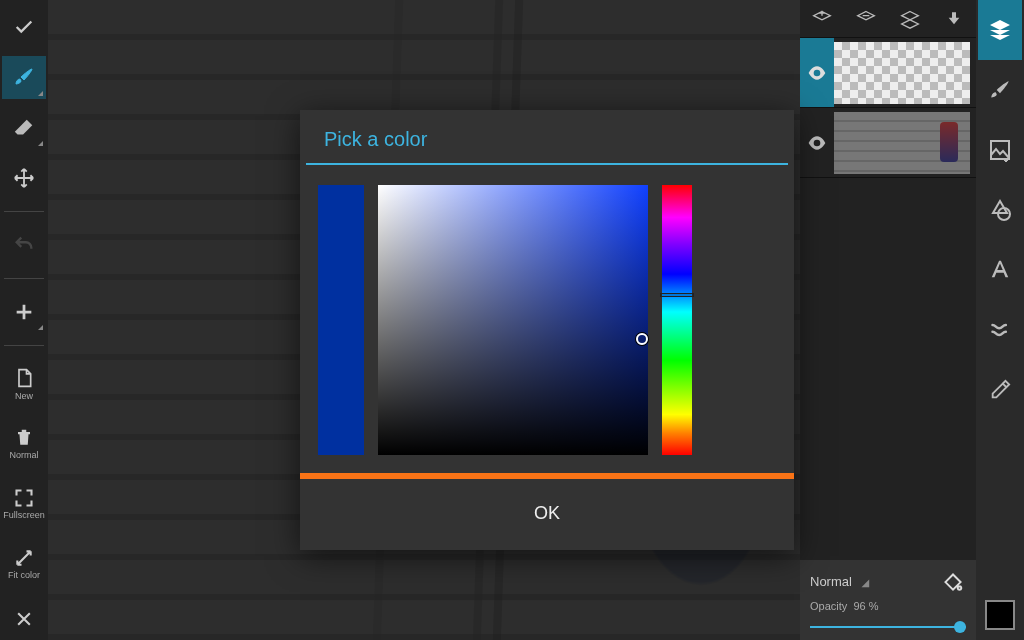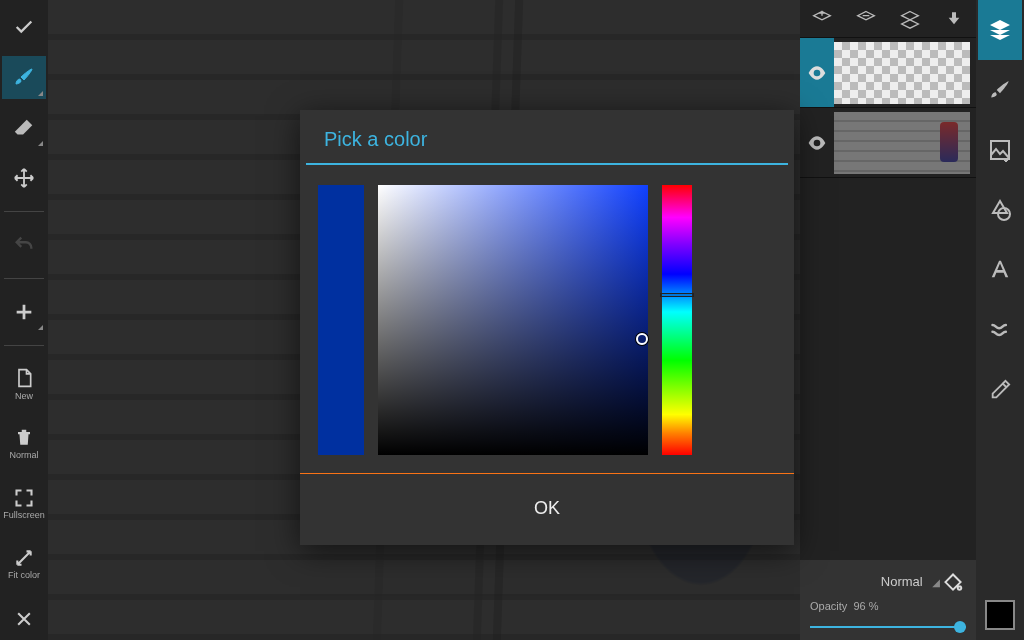--- a/index.html
+++ b/index.html
@@ -37,21 +37,21 @@
 .thumb.checker { background:
   linear-gradient(45deg,#bbb 25%,transparent 25%,transparent 75%,#bbb 75%),
   linear-gradient(45deg,#bbb 25%,#eee 25%,#eee 75%,#bbb 75%);
   background-size:16px 16px; background-position:0 0,8px 8px; }
 .thumb.photo { background:
   repeating-linear-gradient(180deg,#777 0 8px,#666 8px 10px);
   position:relative; }
 .thumb.photo::after{ content:""; position:absolute; right:12px; top:10px; width:18px; height:40px; background: linear-gradient(#7a2a2a,#2a2a5a); border-radius:4px; }
 .layers-scroll{ flex:1; overflow:hidden; position:relative;}
 .blend-box{ background:#333; padding:8px 10px 6px; color:#ccc; font-size:13px; position:relative;}
-.blend-box .bl-row1{ display:flex; align-items:center; justify-content:flex-end;}
+.blend-box .bl-row1{ display:flex; align-items:center; justify-content:space-between;}
 .blend-box .chev{ margin-left:6px; color:#888; font-size:10px;}
 .blend-box .bucket{ width:26px; height:26px; color:#ddd;}
 .opacity-row{ margin-top:6px; font-size:11px; color:#aaa;}
 .slider{ margin-top:8px; position:relative; height:14px;}
 .slider-track{ position:absolute; top:6px; left:0; right:0; height:2px; background:#3db4e0;}
 .slider-thumb{ position:absolute; top:1px; right:0; width:12px; height:12px; background:#3db4e0; border-radius:50%;}
 
 .right-toolbar { width: 48px; background: #2a2a2a; display:flex; flex-direction:column; align-items:center; z-index:5; }
 .right-toolbar .rtool{ width:44px; height:60px; display:flex; align-items:center; justify-content:center; color:#bbb; cursor:pointer; position:relative;}
 .right-toolbar .rtool.active{ background:#1a7a95; color:#fff;}
@@ -64,21 +64,21 @@
 .picker-body{ display:flex; gap:14px; padding:20px 18px 10px; }
 .cur-swatch{ width:46px; height:270px; background:#0030a0; }
 .sv-area{ width:270px; height:270px; position:relative;
   background: linear-gradient(to top, #000, rgba(0,0,0,0)), linear-gradient(to right, #fff, #1040ff);
 }
 .sv-cursor{ position:absolute; right:6px; top:154px; width:12px; height:12px; border:2px solid #fff; border-radius:50%; box-shadow:0 0 0 1px #000; transform:translate(50%,-50%);}
 .hue-bar{ width:30px; height:270px; position:relative;
   background: linear-gradient(to bottom,#ff0000 0%,#ff00ff 12%,#8000ff 22%,#0000ff 33%,#00ffff 47%,#00ff00 65%,#80ff00 75%,#ffff00 85%,#ff8000 92%,#ff0000 100%);
 }
 .hue-ind{ position:absolute; left:-2px; right:-2px; top:108px; height:4px; border:1px solid #222; background:rgba(0,0,0,.15);}
-.ok-row{ text-align:center; padding:18px 0 20px; border-top:1px solid #f97316; margin-top:8px;}
+.ok-row{ text-align:center; padding:18px 0 20px; border-top:6px solid #f97316; margin-top:8px;}
 .ok-row button{ background:none; border:none; color:#eee; font-size:18px; cursor:pointer; padding:6px 30px;}
 
 svg{ display:block; }
 .person-sit{ position:absolute; right:-6px; bottom:-10px; width:210px; height:440px; opacity:.28; pointer-events:none;
   background: radial-gradient(ellipse 90px 110px at 50% 18%, #4a2a2a 60%, transparent 62%),
               radial-gradient(ellipse 110px 180px at 50% 60%, #1a2a4a 60%, transparent 62%);
 }
 </style>
 </head>
 <body>

